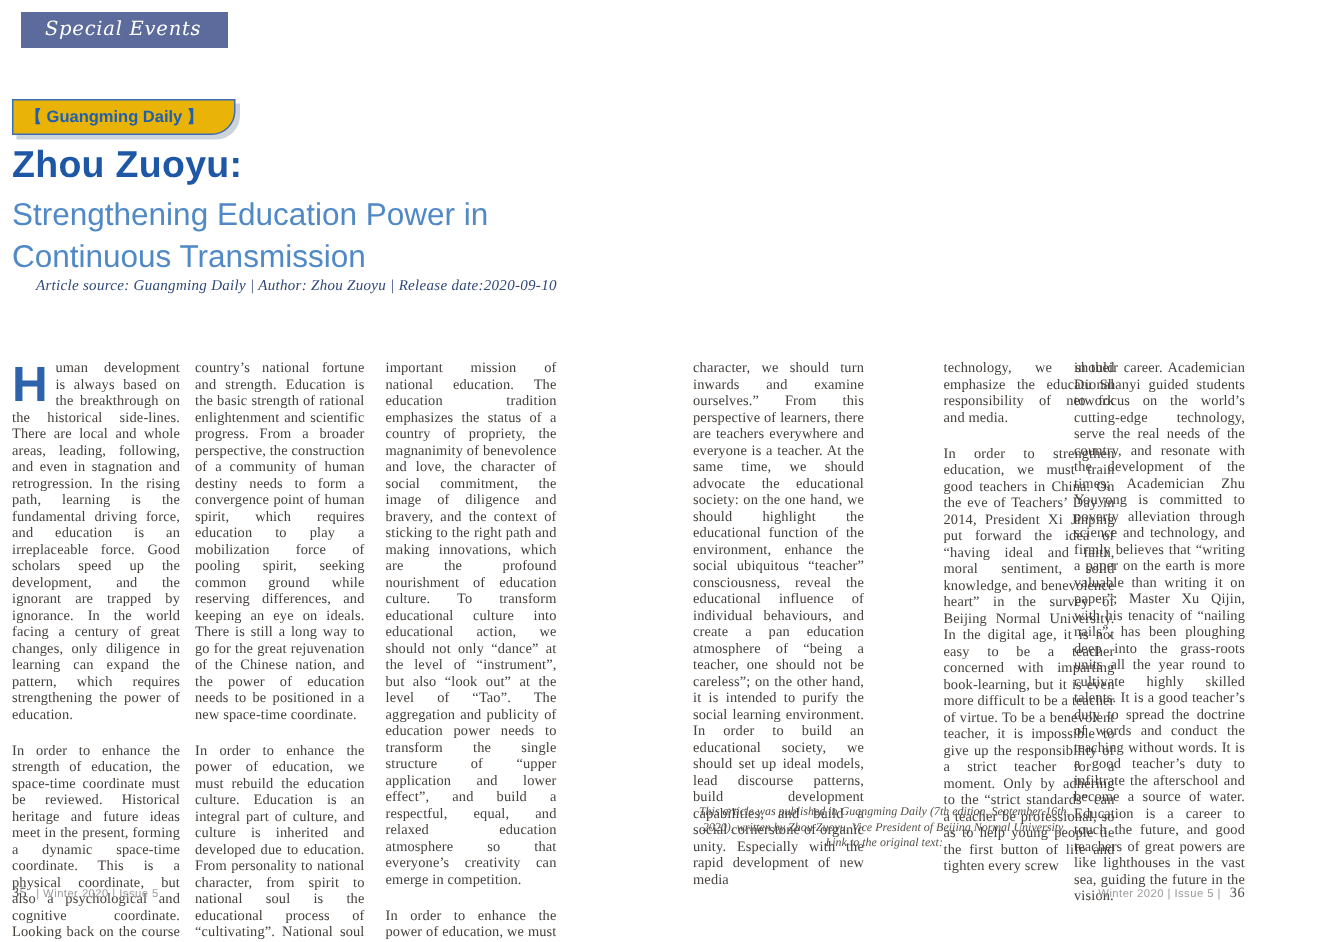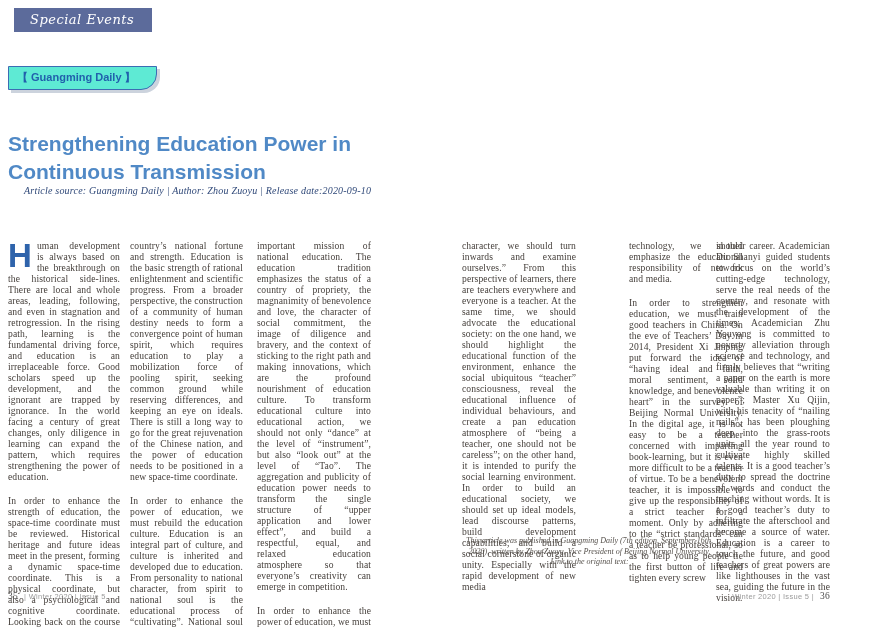--- a/index.html
+++ b/index.html
@@ -9,34 +9,34 @@
     border-bottom:5px solid #84cc16;
   }
   .banner {
     position:absolute; left:14px; top:8px; height:22px;
     background:#5c6b9b; color:#ffffff; display:flex; align-items:center;
     padding:0 18px 2px 16px;
     font-family:"DejaVu Serif", serif; font-style:italic; font-size:13px;
     letter-spacing:0.5px;
   }
   .badge {
-    position:absolute; left:8px; top:66px; background:#5eead4;
+    position:absolute; left:8px; top:66px; background:#eab308;
     border:1px solid #3c6cb3; border-radius:0 0 16px 0;
     padding:3px 20px 4px 8px;
     font-family:"Liberation Sans", sans-serif; font-weight:bold; font-size:11px;
     color:#2160ac; box-shadow:3px 3px 0 #ccd3dd;
   }
   .title {
     position:absolute; left:8px; top:96px;
     font-family:"Liberation Sans", sans-serif; font-weight:bold;
     font-size:25px; color:#1d57a6; letter-spacing:0.2px;
   }
   .subtitle {
     position:absolute; left:8px; top:130px;
-    font-family:"Liberation Sans", sans-serif; font-weight:700;
+    font-family:"Liberation Sans", sans-serif; font-weight:400;
     font-size:21px; line-height:28px; color:#5089c6;
   }
   .source {
     position:absolute; left:24px; top:185px;
     font-style:italic; font-size:10px; color:#2f4878; letter-spacing:0.2px;
   }
   .col {
     position:absolute; top:240px; width:113px;
     font-size:9.6px; line-height:11px; text-align:justify;
     color:#46403c; letter-spacing:0.1px;
@@ -74,20 +74,21 @@
 <div class="page">
 
   <div class="banner">
     <span>Special Events</span>
   </div>
 
   <div class="badge">
     <span>【 Guangming Daily 】</span>
   </div>
 
+  <div class="title">Zhou Zuoyu:</div>
 
   <div class="subtitle">
     <div>Strengthening Education Power in</div>
     <div>Continuous Transmission</div>
   </div>
 
   <div class="source">Article source: Guangming Daily | Author: Zhou Zuoyu | Release date:2020-09-10</div>
 
   <div class="col c1">
     <p><span class="dropcap">H</span><span>uman development is always based on the breakthrough on the historical side-lines. There are local and whole areas, leading, following, and even in stagnation and retrogression. In the rising path, learning is the fundamental driving force, and education is an irreplaceable force. Good scholars speed up the development, and the ignorant are trapped by ignorance. In the world facing a century of great changes, only diligence in learning can expand the pattern, which requires strengthening the power of education.</span></p>

